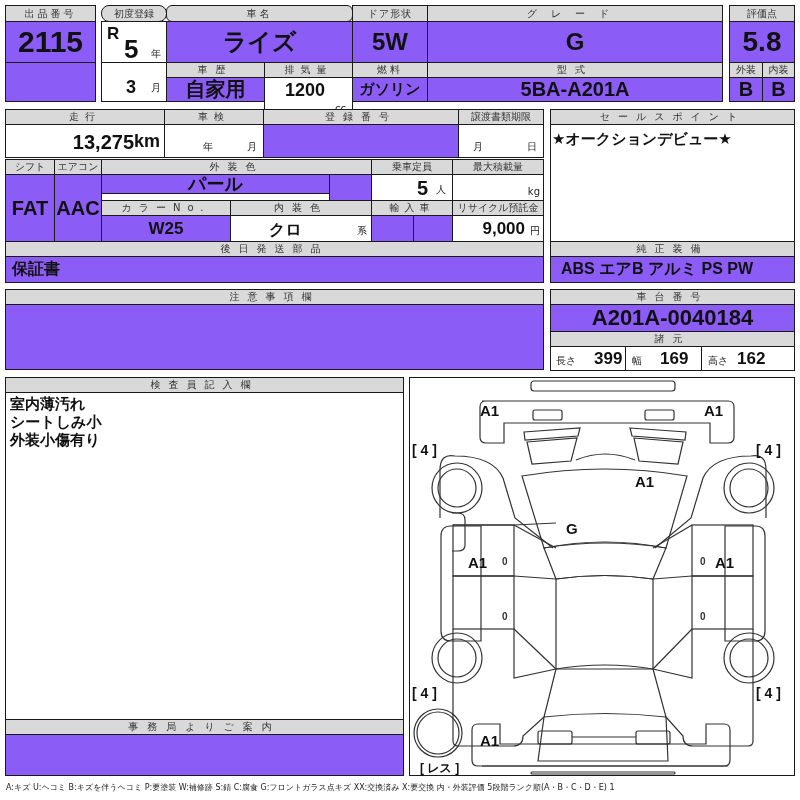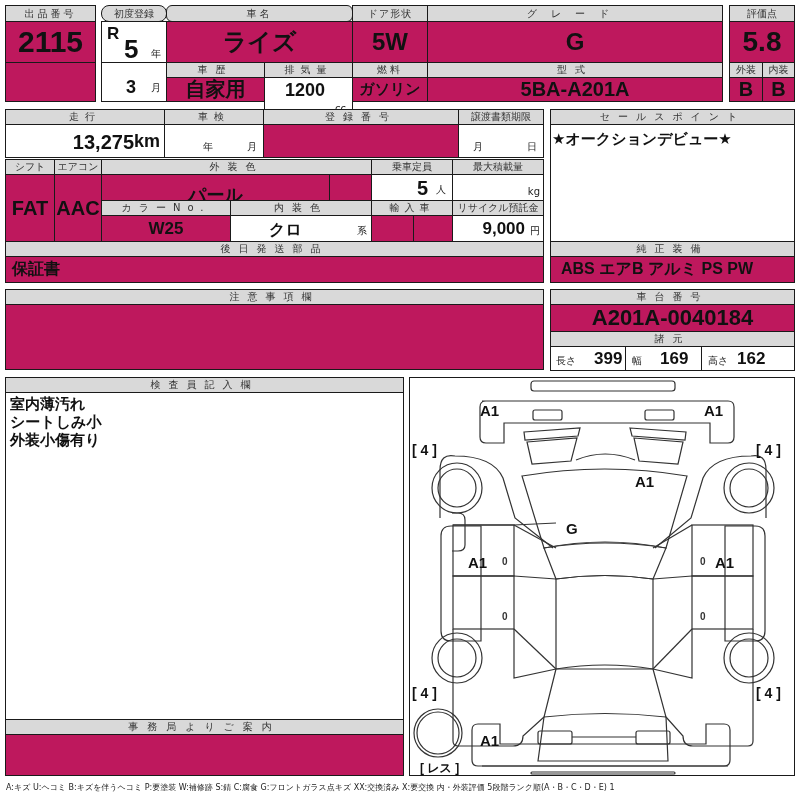--- a/index.html
+++ b/index.html
@@ -1,21 +1,21 @@
 <!DOCTYPE html>
 <html><head>
 <meta charset="utf-8">
 <style>
   * { box-sizing: border-box; margin: 0; padding: 0; }
   html, body { width: 800px; height: 800px; background: #ffffff; overflow: hidden; }
   body { position: relative; font-family: "DejaVu Sans", sans-serif; color: #111; }
   .abs { position: absolute; }
   .box { position: absolute; border: 1px solid #1a1a1a; background: #fff; }
   .hdr { position: absolute; background: #d9d9d9; border: 1px solid #1a1a1a; font-size: 10px; color: #333; display: flex; align-items: center; justify-content: center; letter-spacing: 3px; line-height: 1; }
-  .cell { position: absolute; border: 1px solid #1a1a1a; background: #be185d; display: flex; align-items: center; justify-content: center; }
+  .cell { position: absolute; border: 1px solid #1a1a1a; background: #8b5cf6; display: flex; align-items: center; justify-content: center; }
   .big { font-family: "Liberation Sans", sans-serif; font-weight: bold; color: #111; }
   .small { font-size: 10px; color: #222; }
   .lbl-left { justify-content: flex-start; padding-left: 6px; }
   .legend { position: absolute; left: 6px; top: 782px; font-size: 8px; color: #222; white-space: nowrap; font-family: "DejaVu Sans", sans-serif; letter-spacing: 0; }
   .remark { font-size: 15px; font-weight: bold; line-height: 18px; }
   svg text { font-family: "Liberation Sans", sans-serif; font-weight: bold; }
 </style>
 </head>
 <body>
 
@@ -85,21 +85,21 @@
   <span class="abs small" style="left:14px;bottom:3px;">月</span>
   <span class="abs small" style="right:6px;bottom:3px;">日</span>
 </div>
 
 <div class="hdr" style="left:5px;top:159px;width:50px;height:16px;letter-spacing:0;">シフト</div>
 <div class="cell big" style="left:5px;top:174px;width:50px;height:68px;font-size:20px;">FAT</div>
 <div class="hdr" style="left:54px;top:159px;width:48px;height:16px;letter-spacing:0;">エアコン</div>
 <div class="cell big" style="left:54px;top:174px;width:48px;height:68px;font-size:20px;">AAC</div>
 
 <div class="hdr" style="left:101px;top:159px;width:271px;height:16px;letter-spacing:8px;">外装色</div>
-<div class="cell big" style="left:101px;top:174px;width:229px;height:42px;font-size:18px;">パール</div>
+<div class="cell big" style="left:101px;top:174px;width:229px;height:20px;font-size:18px;">パール</div>
 <div class="cell" style="left:329px;top:174px;width:43px;height:27px;"></div>
 
 <div class="hdr" style="left:371px;top:159px;width:82px;height:16px;letter-spacing:0;">乗車定員</div>
 <div class="box" style="left:371px;top:174px;width:82px;height:27px;">
   <span class="abs big" style="right:24px;top:2px;font-size:20px;">5</span>
   <span class="abs small" style="right:6px;bottom:3px;">人</span>
 </div>
 <div class="hdr" style="left:452px;top:159px;width:92px;height:16px;letter-spacing:0;">最大積載量</div>
 <div class="box" style="left:452px;top:174px;width:92px;height:27px;">
   <span class="abs small" style="right:3px;bottom:3px;margin-top:23px;">kg</span>

